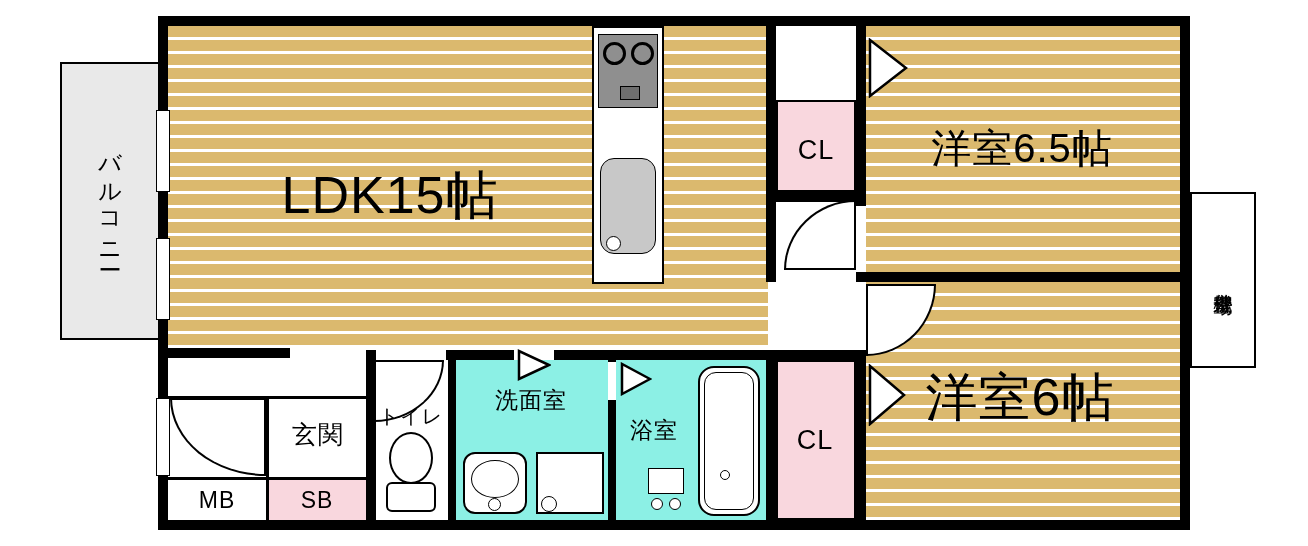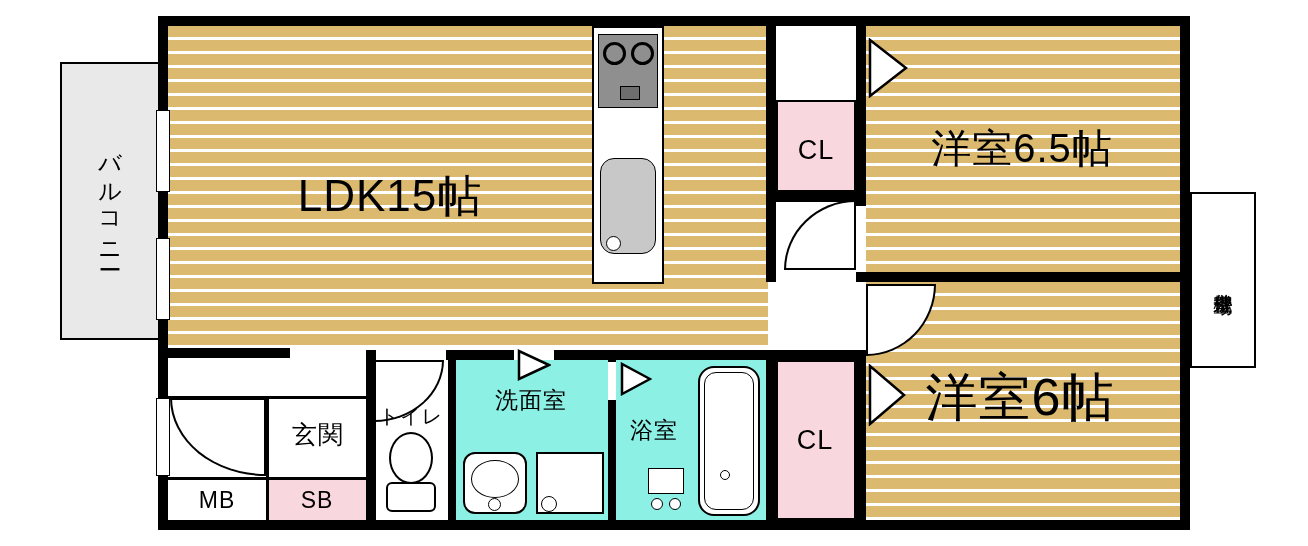--- a/index.html
+++ b/index.html
@@ -114,21 +114,21 @@
     <polygon points="2,2 2,30 32,16" fill="#fff" stroke="#000" stroke-width="2.5"></polygon>
   </svg>
   <svg class="abs" style="left:620px;top:362px;" width="32" height="34">
     <polygon points="2,2 2,32 30,17" fill="#fff" stroke="#000" stroke-width="2.5"></polygon>
   </svg>
   <svg class="abs" style="left:868px;top:364px;" width="38" height="62">
     <polygon points="2,2 2,60 36,31" fill="#fff" stroke="#000" stroke-width="2.5"></polygon>
   </svg>
 
   <div class="label vertical" style="left:111px;top:200px;font-size:23px;">バルコニー</div>
-  <div class="label" style="left:390px;top:196px;font-size:44px;">LDK15帖</div>
+  <div class="label" style="left:390px;top:196px;font-size:52px;">LDK15帖</div>
   <div class="label" style="left:1022px;top:148px;font-size:40px;">洋室6.5帖</div>
   <div class="label" style="left:1020px;top:398px;font-size:52px;">洋室6帖</div>
   <div class="label" style="left:816px;top:150px;font-size:27px;">CL</div>
   <div class="label" style="left:815px;top:440px;font-size:27px;">CL</div>
   <div class="label" style="left:318px;top:434px;font-size:25px;">玄関</div>
   <div class="label" style="left:217px;top:500px;font-size:23px;">MB</div>
   <div class="label" style="left:317px;top:500px;font-size:23px;">SB</div>
   <div class="label" style="left:411px;top:416px;font-size:20px;">トイレ</div>
   <div class="label" style="left:531px;top:400px;font-size:23px;">洗面室</div>
   <div class="label" style="left:654px;top:430px;font-size:23px;">浴室</div>

